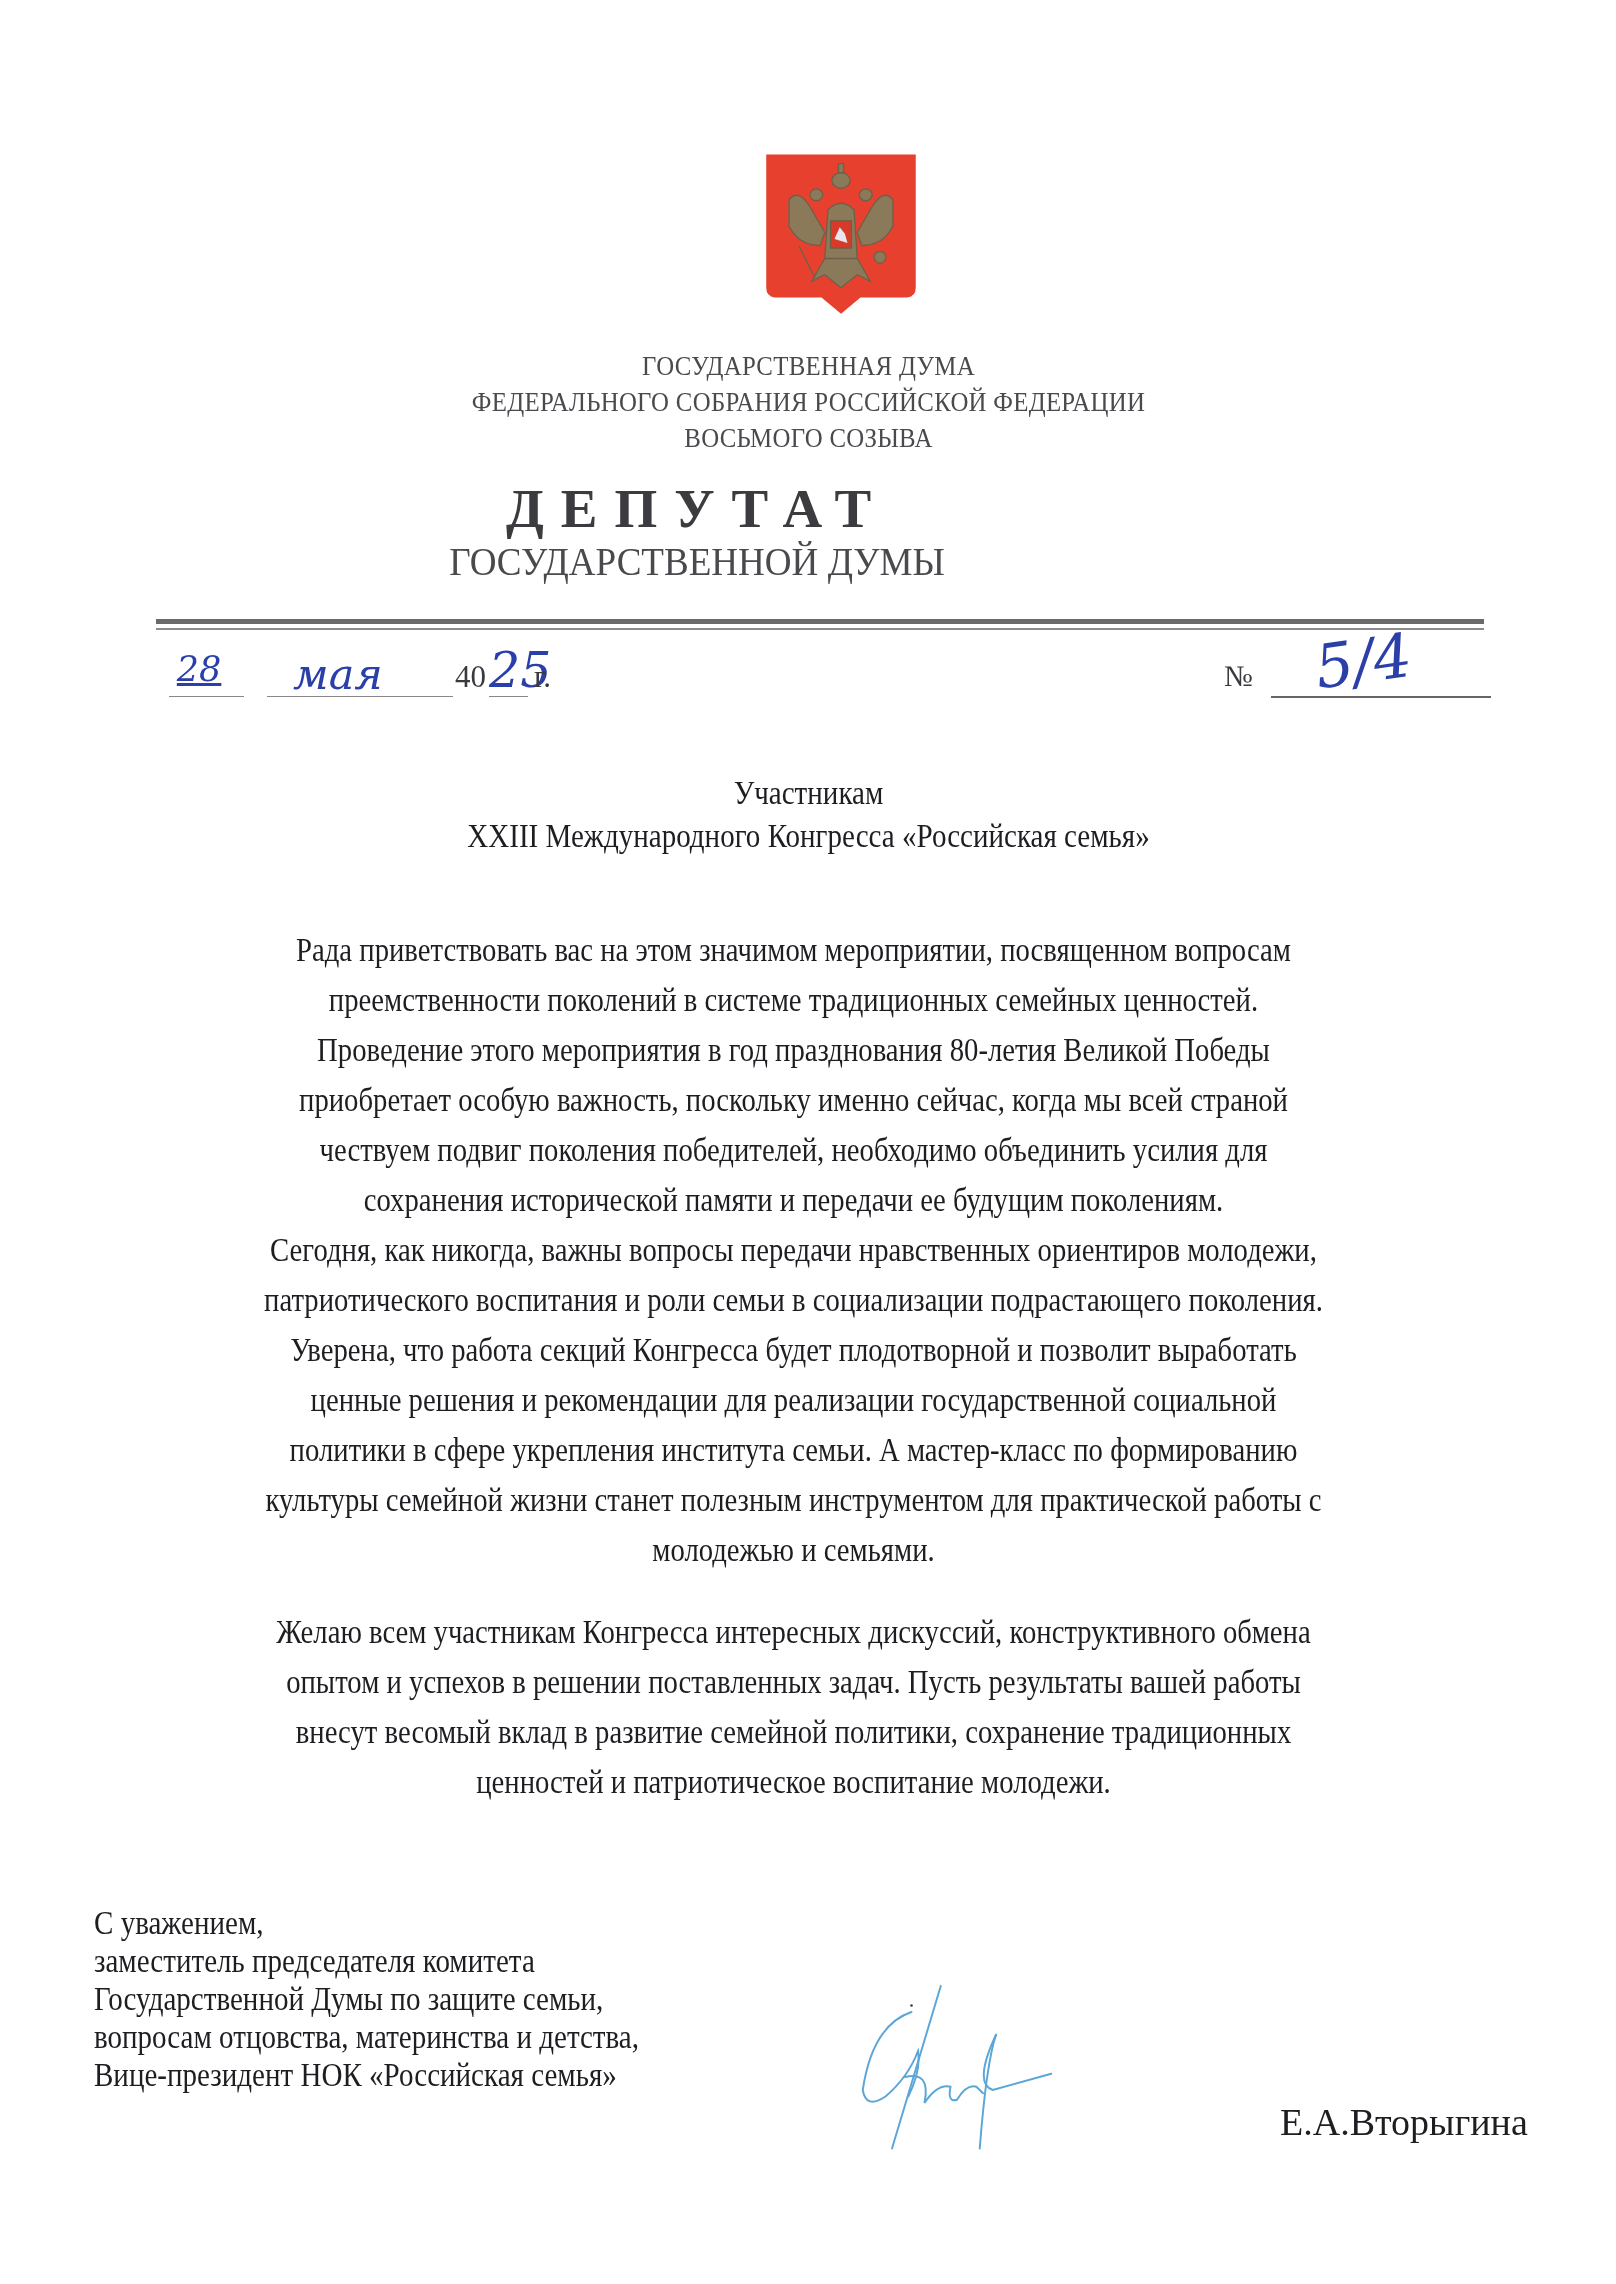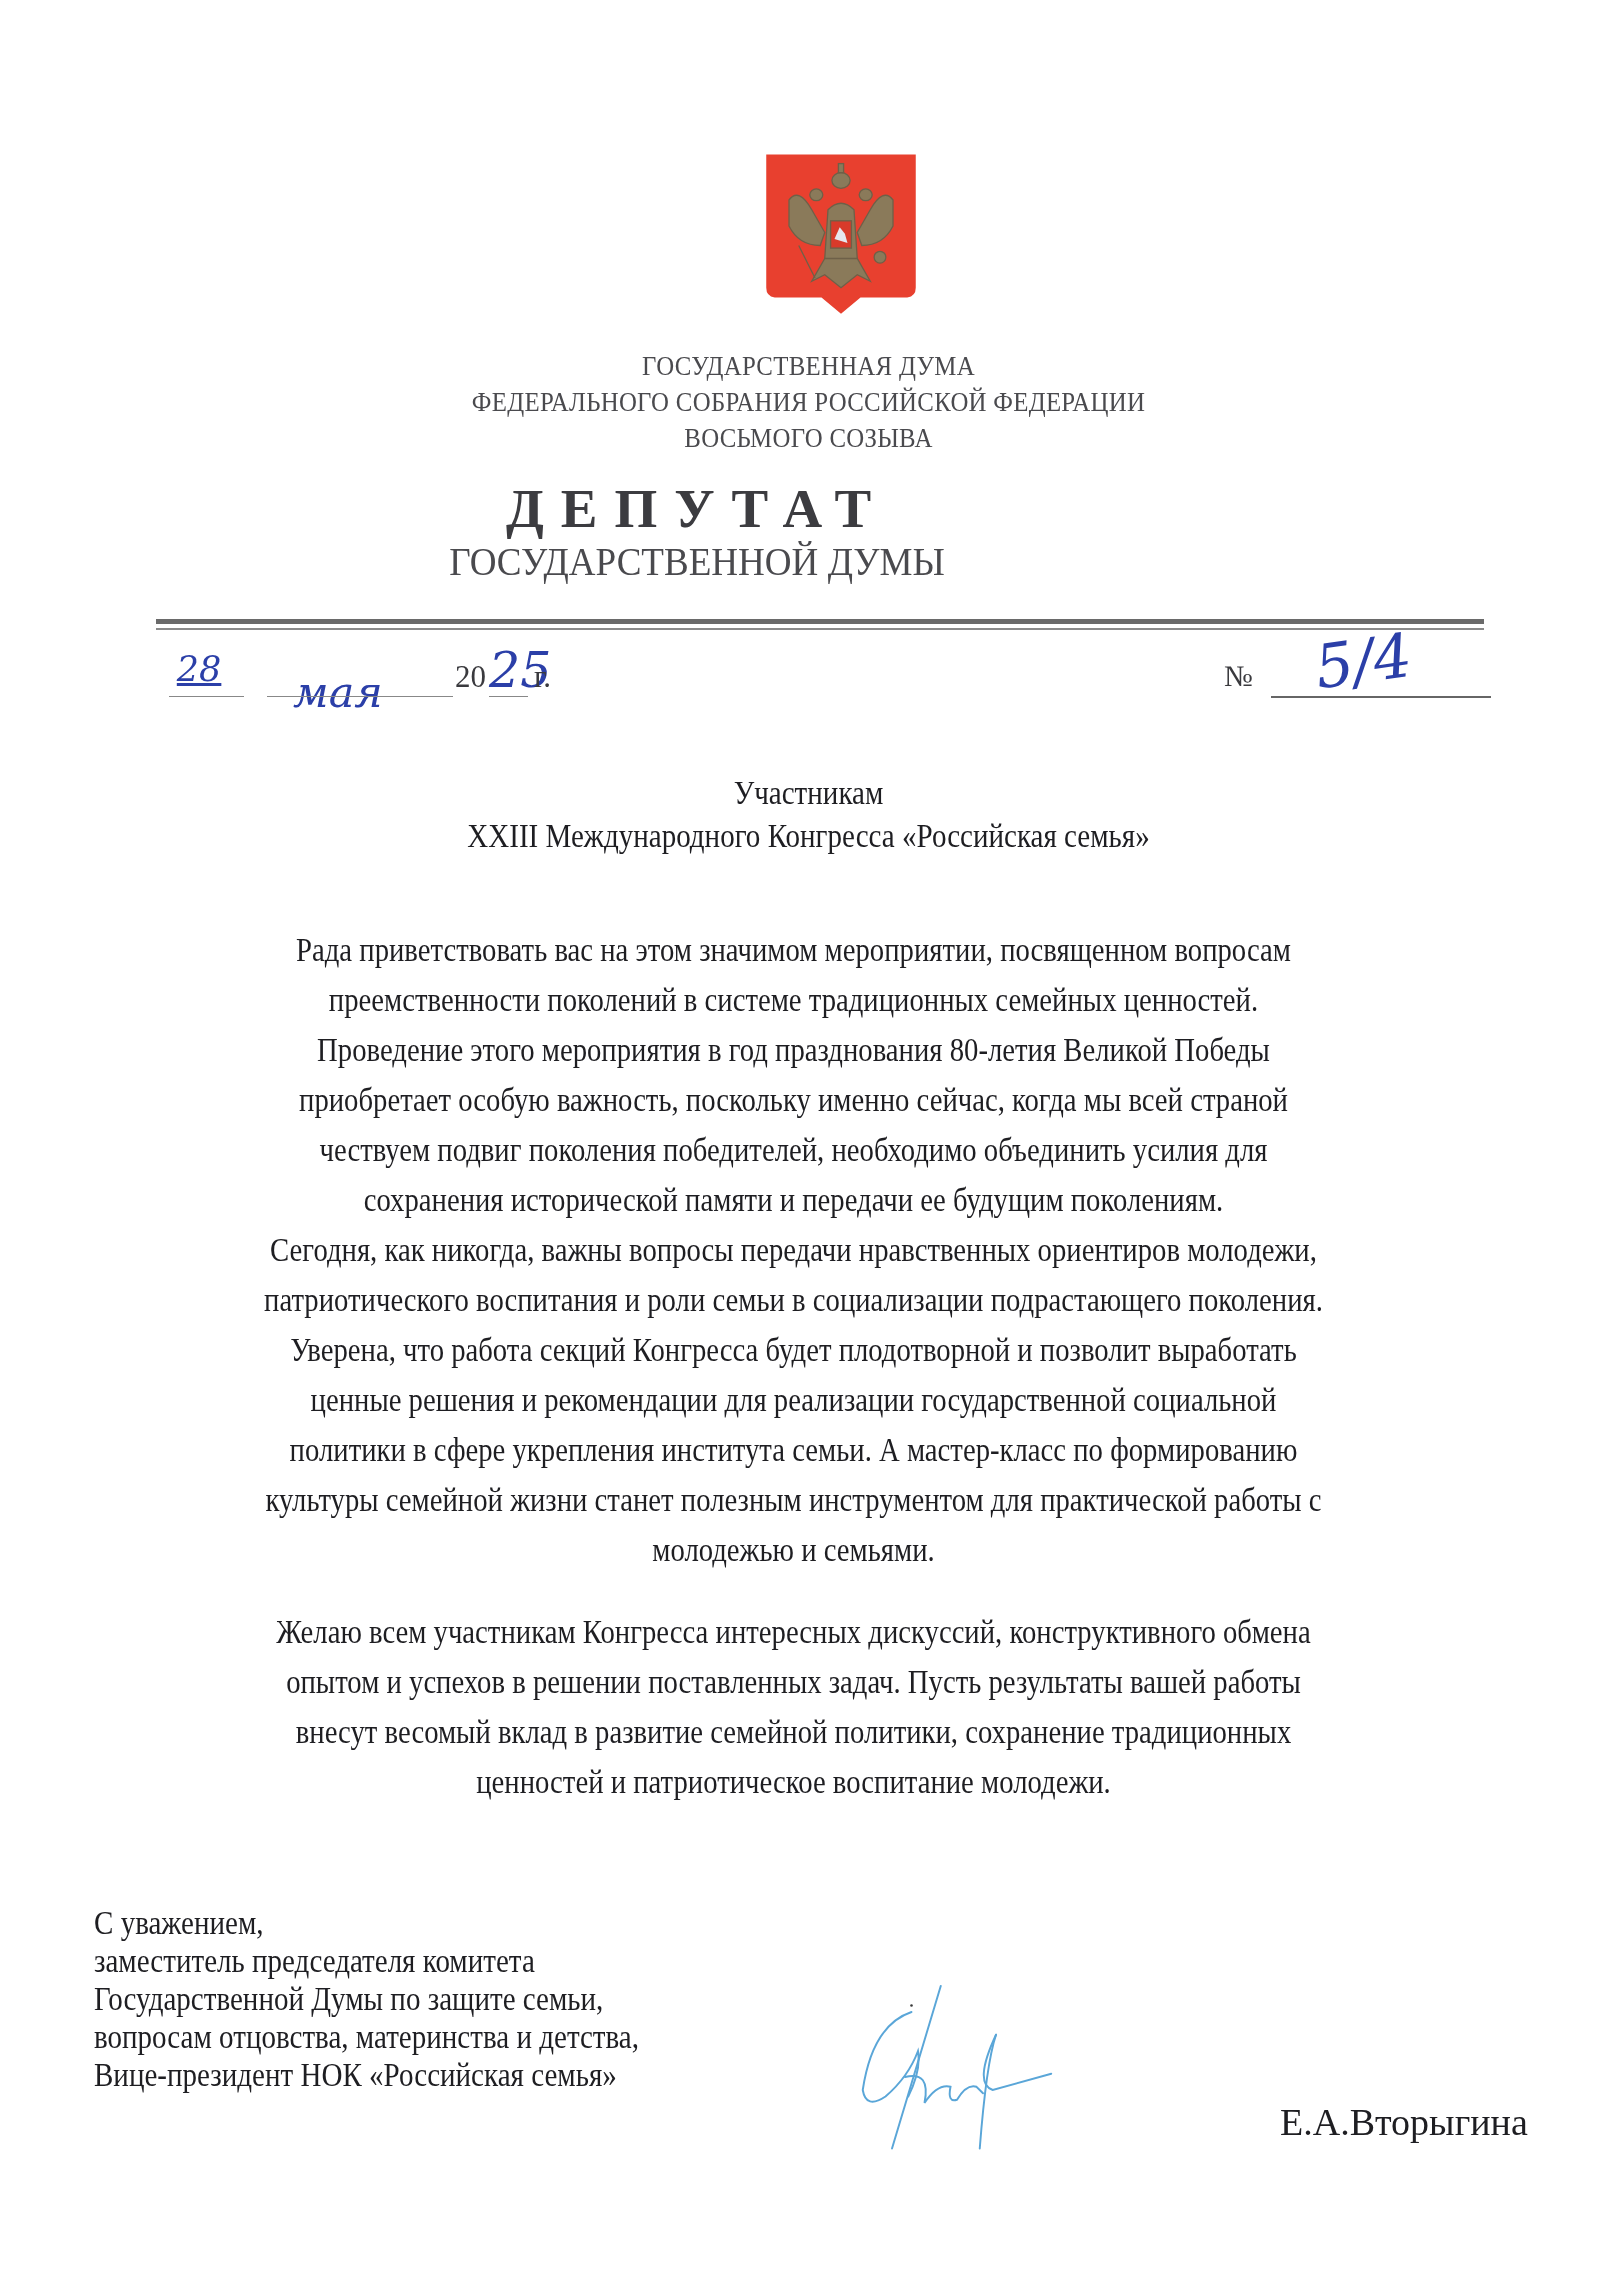--- a/index.html
+++ b/index.html
@@ -12,21 +12,21 @@
   .org-line { font-size: 27px; line-height: 36px; letter-spacing: 0.3px; display: block; transform: scaleX(0.92); }
   .deputy-title { position: absolute; left: 0; top: 479px; width: 1394px; text-align: center; }
   .deputy-big { font-size: 55px; font-weight: bold; letter-spacing: 17px; color: #3c3c40; display: block; line-height: 60px; }
   .deputy-sub { font-size: 39px; color: #4a4a4e; display: block; line-height: 46px; transform: scaleX(0.95); }
   .rule-thick { position: absolute; left: 156px; top: 619px; width: 1328px; height: 5.2px; background: #6a6a6a; }
   .rule-thin { position: absolute; left: 156px; top: 628px; width: 1328px; height: 2px; background: #8a8a8a; }
   .date-row { position: absolute; left: 169px; top: 645px; height: 59px; width: 1322px; }
   .hand { font-family: "DejaVu Serif", serif; font-style: italic; color: #2b3fa8; }
   .date-day { position: absolute; left: 7.8px; top: 4px; font-size: 35px; text-decoration: underline; }
   .date-day-line { position: absolute; left: 0; top: 51px; width: 75px; height: 1.3px; background: #888; }
-  .date-month { position: absolute; left: 124px; top: 22px; font-size: 43px; }
+  .date-month { position: absolute; left: 124px; top: 4px; font-size: 43px; }
   .date-month-line { position: absolute; left: 98px; top: 51px; width: 186px; height: 1.3px; background: #888; }
   .date-year-prefix { position: absolute; left: 286px; top: 14.3px; font-size: 31px; color: #3a3a3e; }
   .date-year-hand { position: absolute; left: 320px; top: -2.6px; font-size: 49px; }
   .date-year-line { position: absolute; left: 320px; top: 51px; width: 39px; height: 1.3px; background: #888; }
   .date-year-suffix { position: absolute; left: 365px; top: 14.3px; font-size: 31px; color: #3a3a3e; }
   .num-label { position: absolute; left: 1055px; top: 14.3px; font-size: 30px; color: #3a3a3e; }
   .num-line { position: absolute; left: 1102px; top: 51px; width: 220px; height: 2px; background: #666; }
   .num-hand { position: absolute; left: 1146px; top: -19.5px; font-size: 60px; transform: rotate(-8deg); }
   .recipient { position: absolute; left: 0; top: 772px; width: 1617px; text-align: center; font-weight: normal; font-size: 33px; line-height: 43px; }
   .recipient span { display: block; transform: scaleX(0.88); }
@@ -74,21 +74,21 @@
 </div>
 
 <div class="rule-thick"></div>
 <div class="rule-thin"></div>
 
 <div class="date-row">
   <span class="date-day hand">28</span>
   <div class="date-day-line"></div>
   <span class="date-month hand">мая</span>
   <div class="date-month-line"></div>
-  <span class="date-year-prefix">20</span>
+  <span class="date-year-prefix">40</span>
   <span class="date-year-hand hand">25</span>
   <div class="date-year-line"></div>
   <span class="date-year-suffix">г.</span>
   <span class="num-label">№</span>
   <div class="num-line"></div>
   <span class="num-hand hand">5/4</span>
 </div>
 
 <div class="recipient">
   <span>Участникам</span>

